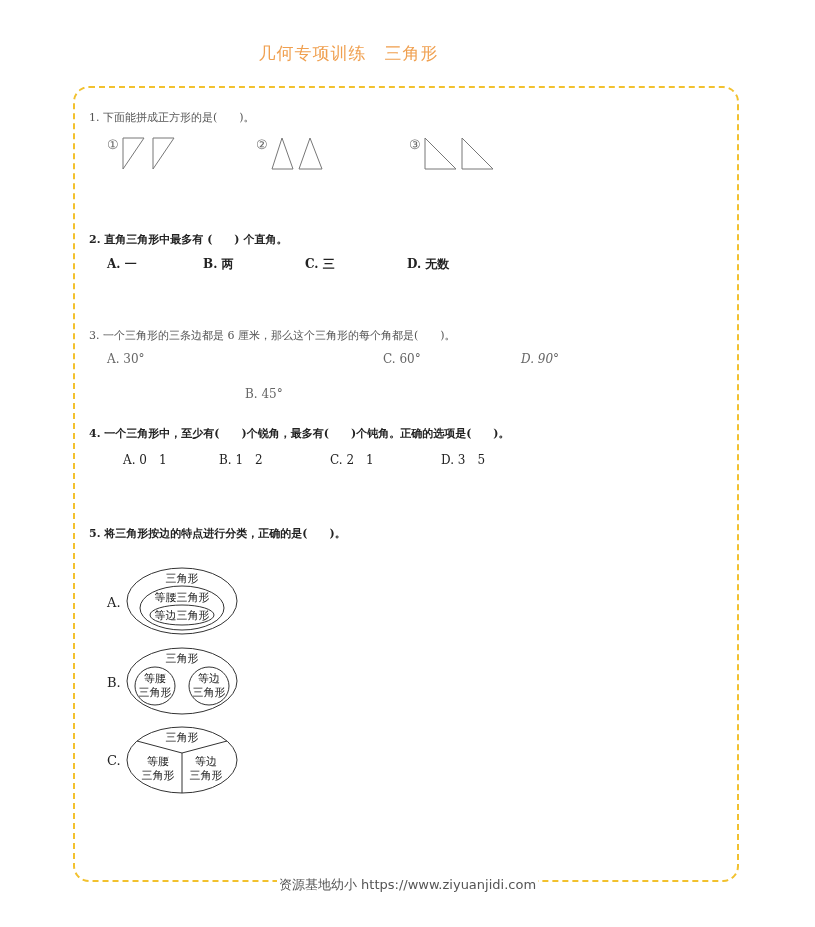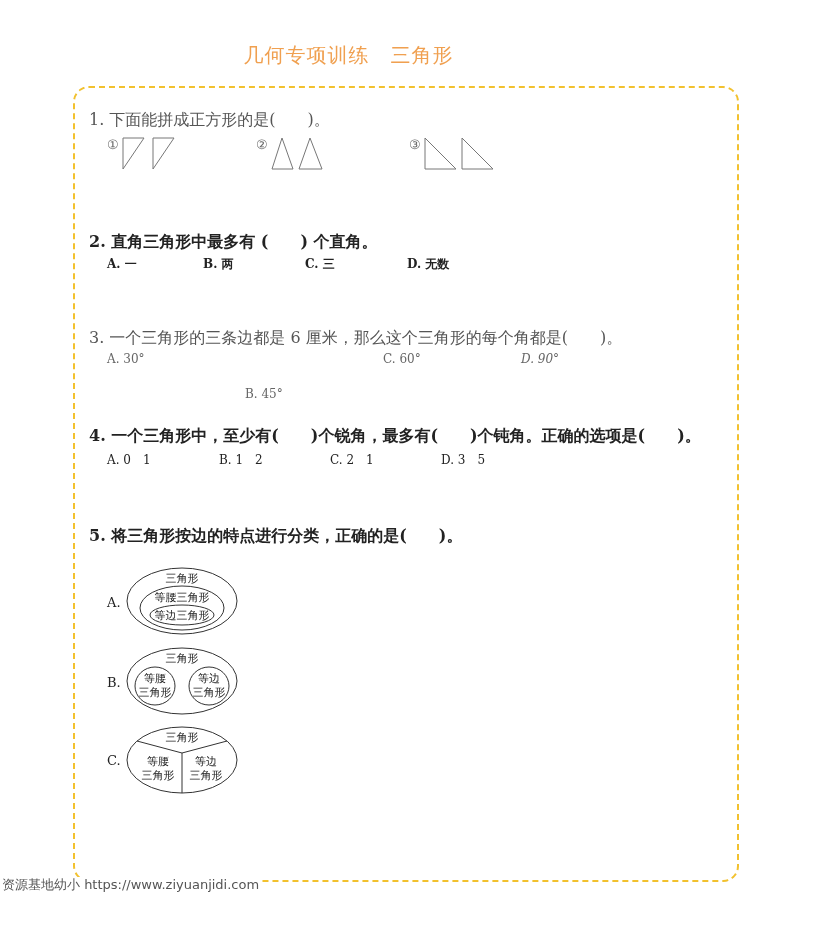--- a/index.html
+++ b/index.html
@@ -2,35 +2,35 @@
 <html><head>
 <meta charset="utf-8">
 <style>
   html, body { margin: 0; padding: 0; }
   body {
     width: 815px; height: 927px; background: #ffffff; position: relative; overflow: hidden;
     font-family: "DejaVu Serif", "Liberation Serif", serif; color: #222;
   }
   .title {
     position: absolute; top: 42px; left: 0; width: 697px; text-align: center;
-    font-size: 20px; color: #f0a050; letter-spacing: 1px;
+    font-size: 17px; color: #f0a050; letter-spacing: 1px;
   }
   .frame {
     position: absolute; left: 73px; top: 86px; width: 666px; height: 796px;
     border: 2px dashed #f2c12e; border-radius: 16px; box-sizing: border-box;
   }
-  .q { position: absolute; left: 89px; font-size: 16px; color: #222; white-space: nowrap; }
+  .q { position: absolute; left: 89px; font-size: 11px; color: #222; white-space: nowrap; }
   .q.light { color: #555; }
   .q.bold { font-weight: bold; }
   .opts { position: absolute; font-size: 12px; white-space: nowrap; }
   .opt { position: absolute; top: 0; }
   .fig-label { position: absolute; font-size: 13px; color: #666; }
   svg.tri { position: absolute; }
   .footer {
-    position: absolute; top: 876px; left: 0; width: 815px; 
+    position: absolute; top: 876px; left: 0; width: 815px; text-align: center;
     font-family: "DejaVu Sans", sans-serif; font-size: 13px; color: #555;
   }
   .footer span { background: #fff; padding: 0 2px; }
   .venn { position: absolute; }
   .venn-label { position: absolute; font-size: 13px; color: #222; }
   .vt { font-size: 11px; fill: #222; font-family: "DejaVu Serif", "Liberation Serif", serif; }
 </style>
 </head>
 <body>
 
@@ -66,21 +66,21 @@
 <div class="q light" style="top:328px;">3. 一个三角形的三条边都是 6 厘米，那么这个三角形的每个角都是(　　)。</div>
 <div class="opts" style="top:352px; left:107px; color:#666;">
   <span class="opt" style="left:0;">A. 30°</span>
   <span class="opt" style="left:138px;margin-top:35px;">B. 45°</span>
   <span class="opt" style="left:276px;">C. 60°</span>
   <span class="opt" style="left:414px;font-style:italic;">D. 90°</span>
 </div>
 
 <div class="q bold" style="top:426px;">4. 一个三角形中，至少有(　　)个锐角，最多有(　　)个钝角。正确的选项是(　　)。</div>
 <div class="opts" style="top:452px; left:107px;">
-  <span class="opt" style="left:0;">A. 0　1</span>
+  <span class="opt" style="left:16px;">A. 0　1</span>
   <span class="opt" style="left:112px;">B. 1　2</span>
   <span class="opt" style="left:223px;">C. 2　1</span>
   <span class="opt" style="left:334px;">D. 3　5</span>
 </div>
 
 <div class="q bold" style="top:526px;">5. 将三角形按边的特点进行分类，正确的是(　　)。</div>
 
 <div class="venn-label" style="left:107px; top:595px;">A.</div>
 <svg class="venn" style="left:125px; top:566px;" width="116" height="70">
   <ellipse cx="57" cy="35" rx="55" ry="33" fill="none" stroke="#333" stroke-width="1"></ellipse>

